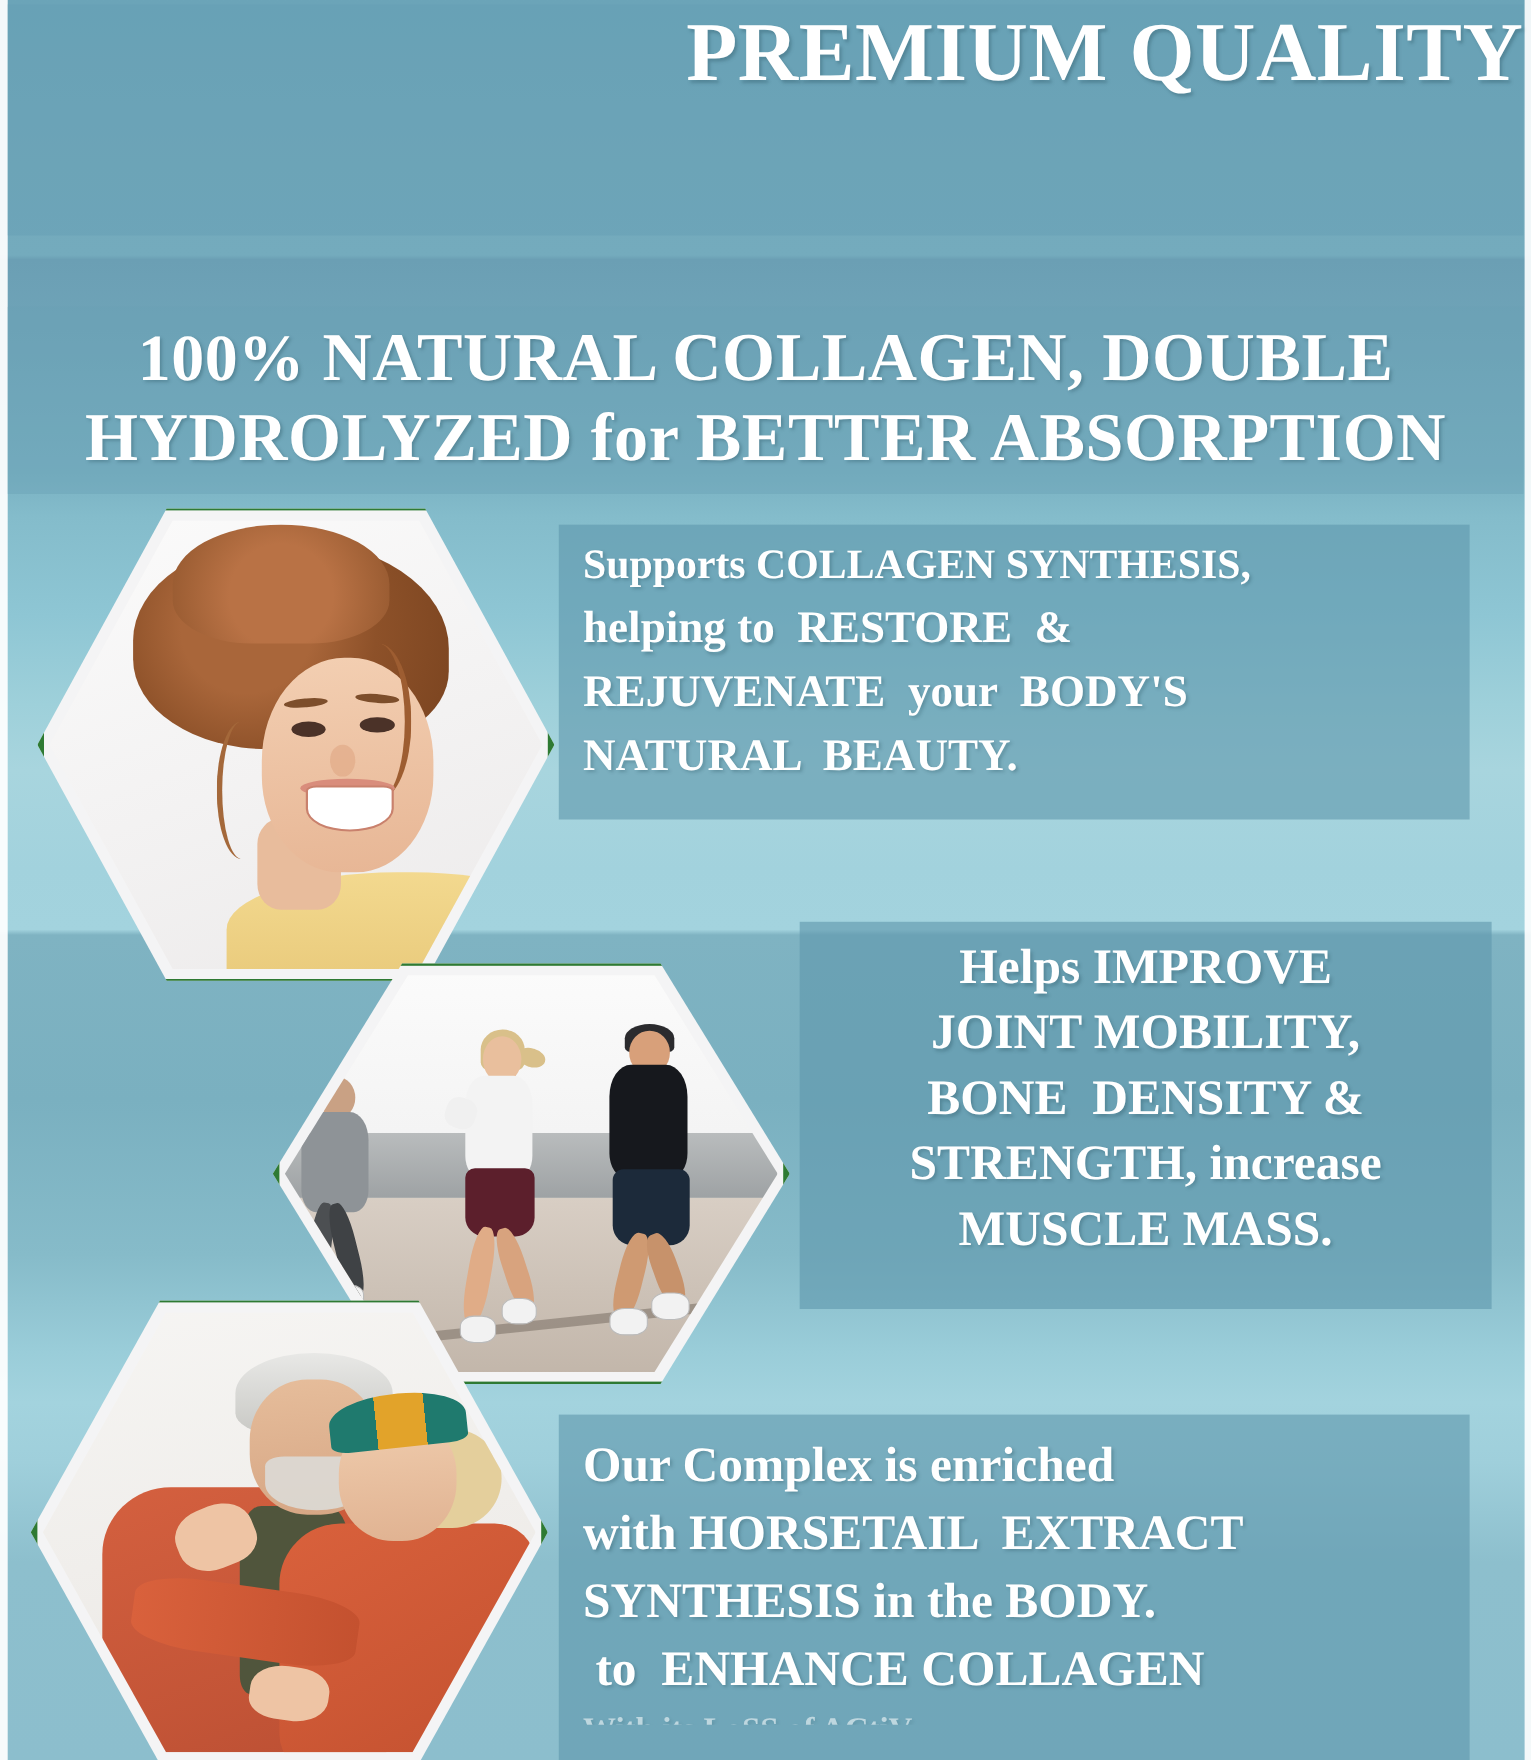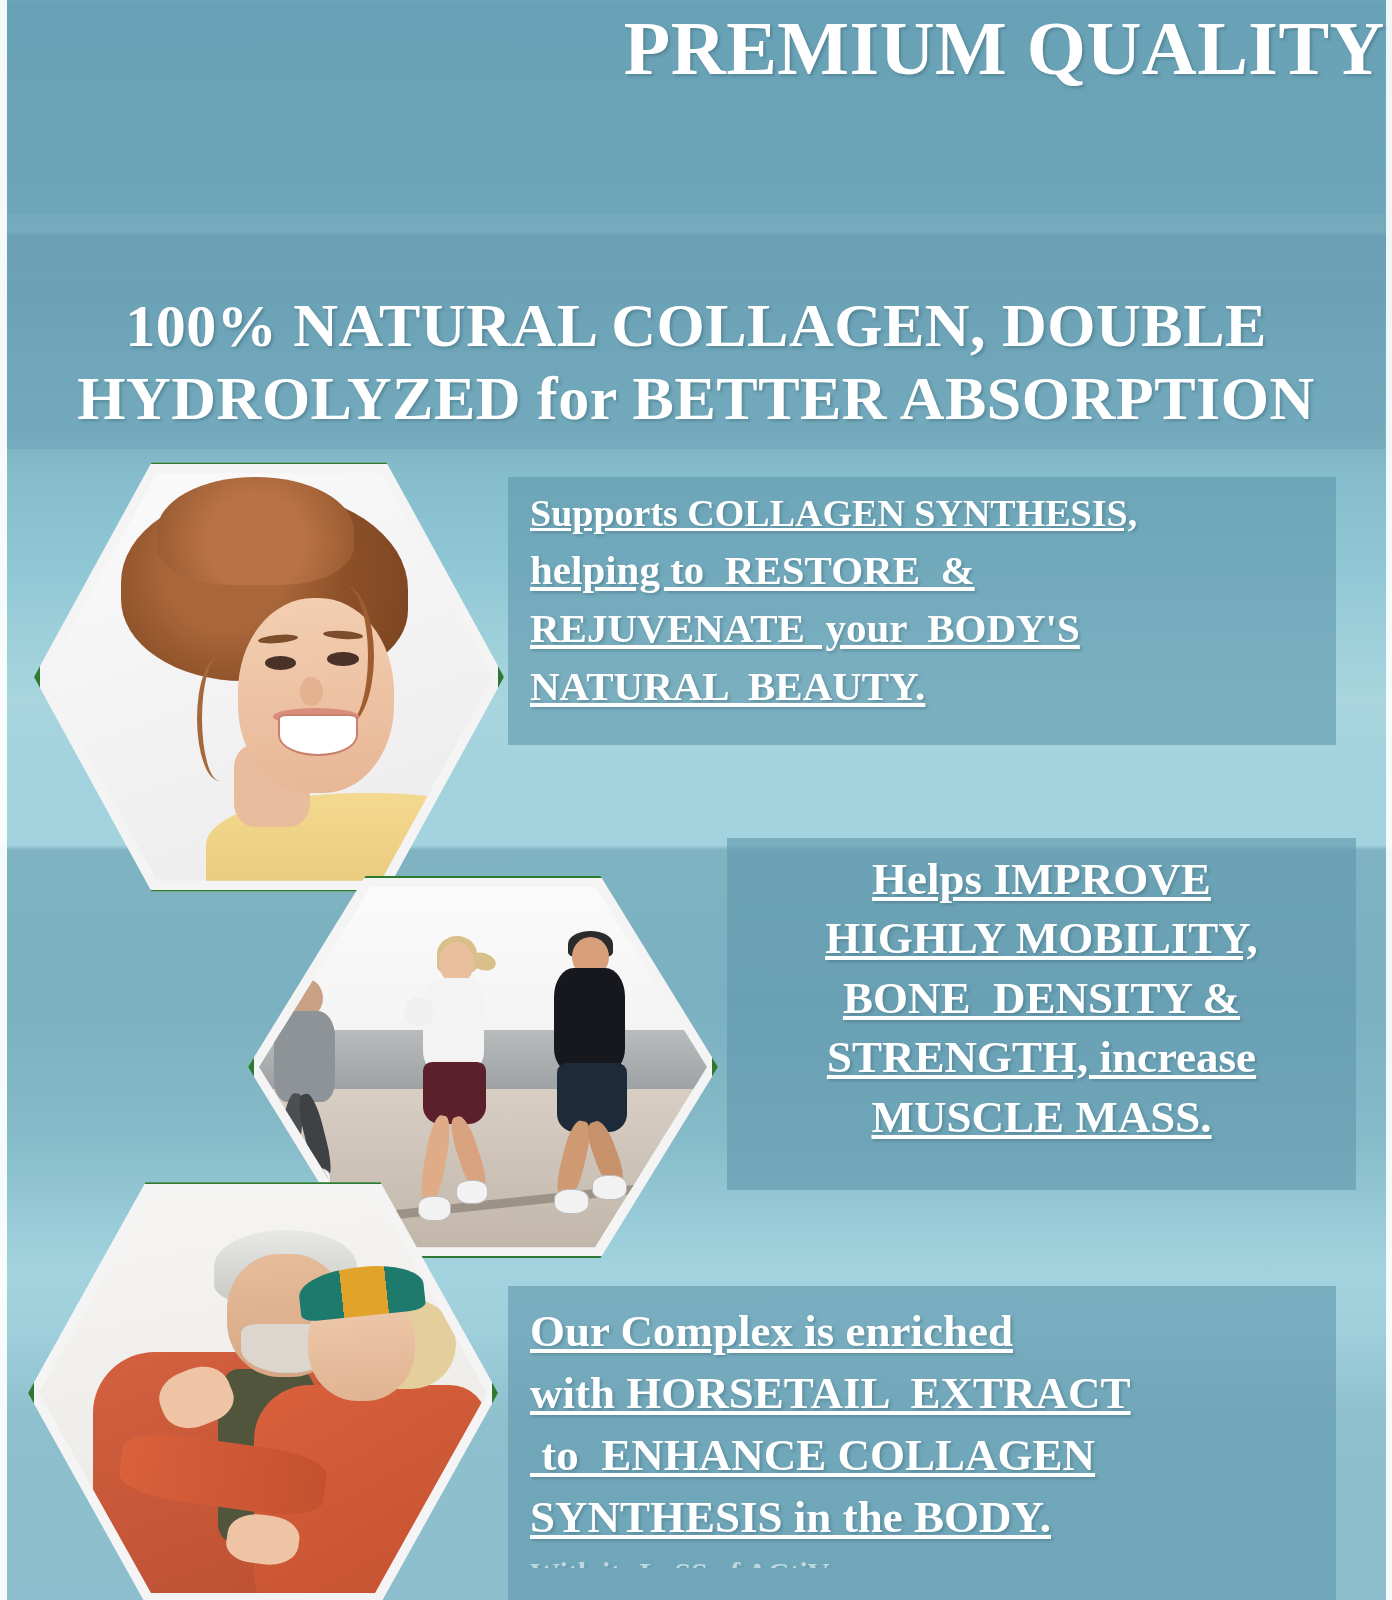--- a/index.html
+++ b/index.html
@@ -240,21 +240,20 @@
       background: linear-gradient(90deg,#d9613c,#c4512f); border-radius: 30%; transform: rotate(8deg); }
 
   
   .panel {
     position: absolute;
     background: rgba(96,152,172,0.62);
     color: #ffffff;
     font-weight: 700;
     text-shadow: 2px 2px 3px rgba(35,75,90,0.30);
     box-sizing: border-box;
-    text-decoration: underline;
   }
   #panel-synthesis {
     left: 508px; top: 477px; width: 828px; height: 268px;
     padding: 10px 12px 4px 22px;
     font-size: 41px;
     line-height: 1.42;
     text-align: left;
   }
   #panel-joint {
     left: 727px; top: 838px; width: 629px; height: 352px;
@@ -387,27 +386,27 @@
 
   <div class="panel" id="panel-synthesis">
     <span class="line small">Supports COLLAGEN SYNTHESIS,</span>
     <span class="line">helping to  RESTORE  &amp;</span>
     <span class="line">REJUVENATE  your  BODY'S</span>
     <span class="line">NATURAL  BEAUTY.</span>
   </div>
 
   <div class="panel" id="panel-joint">
     <span class="line">Helps IMPROVE</span>
-    <span class="line">HIGHLY MOBILITY,</span>
+    <span class="line">JOINT MOBILITY,</span>
     <span class="line">BONE  DENSITY &amp;</span>
     <span class="line">STRENGTH, increase</span>
     <span class="line">MUSCLE MASS.</span>
   </div>
 
   <div class="panel" id="panel-horsetail">
     <span class="line">Our Complex is enriched</span>
     <span class="line">with HORSETAIL  EXTRACT</span>
+    <span class="line">SYNTHESIS in the BODY.</span>
     <span class="line"> to  ENHANCE COLLAGEN</span>
-    <span class="line">SYNTHESIS in the BODY.</span>
     <span class="cut-line">With its LoSS of ACtiV</span>
   </div>
 
 </div>
 
 </body></html>

